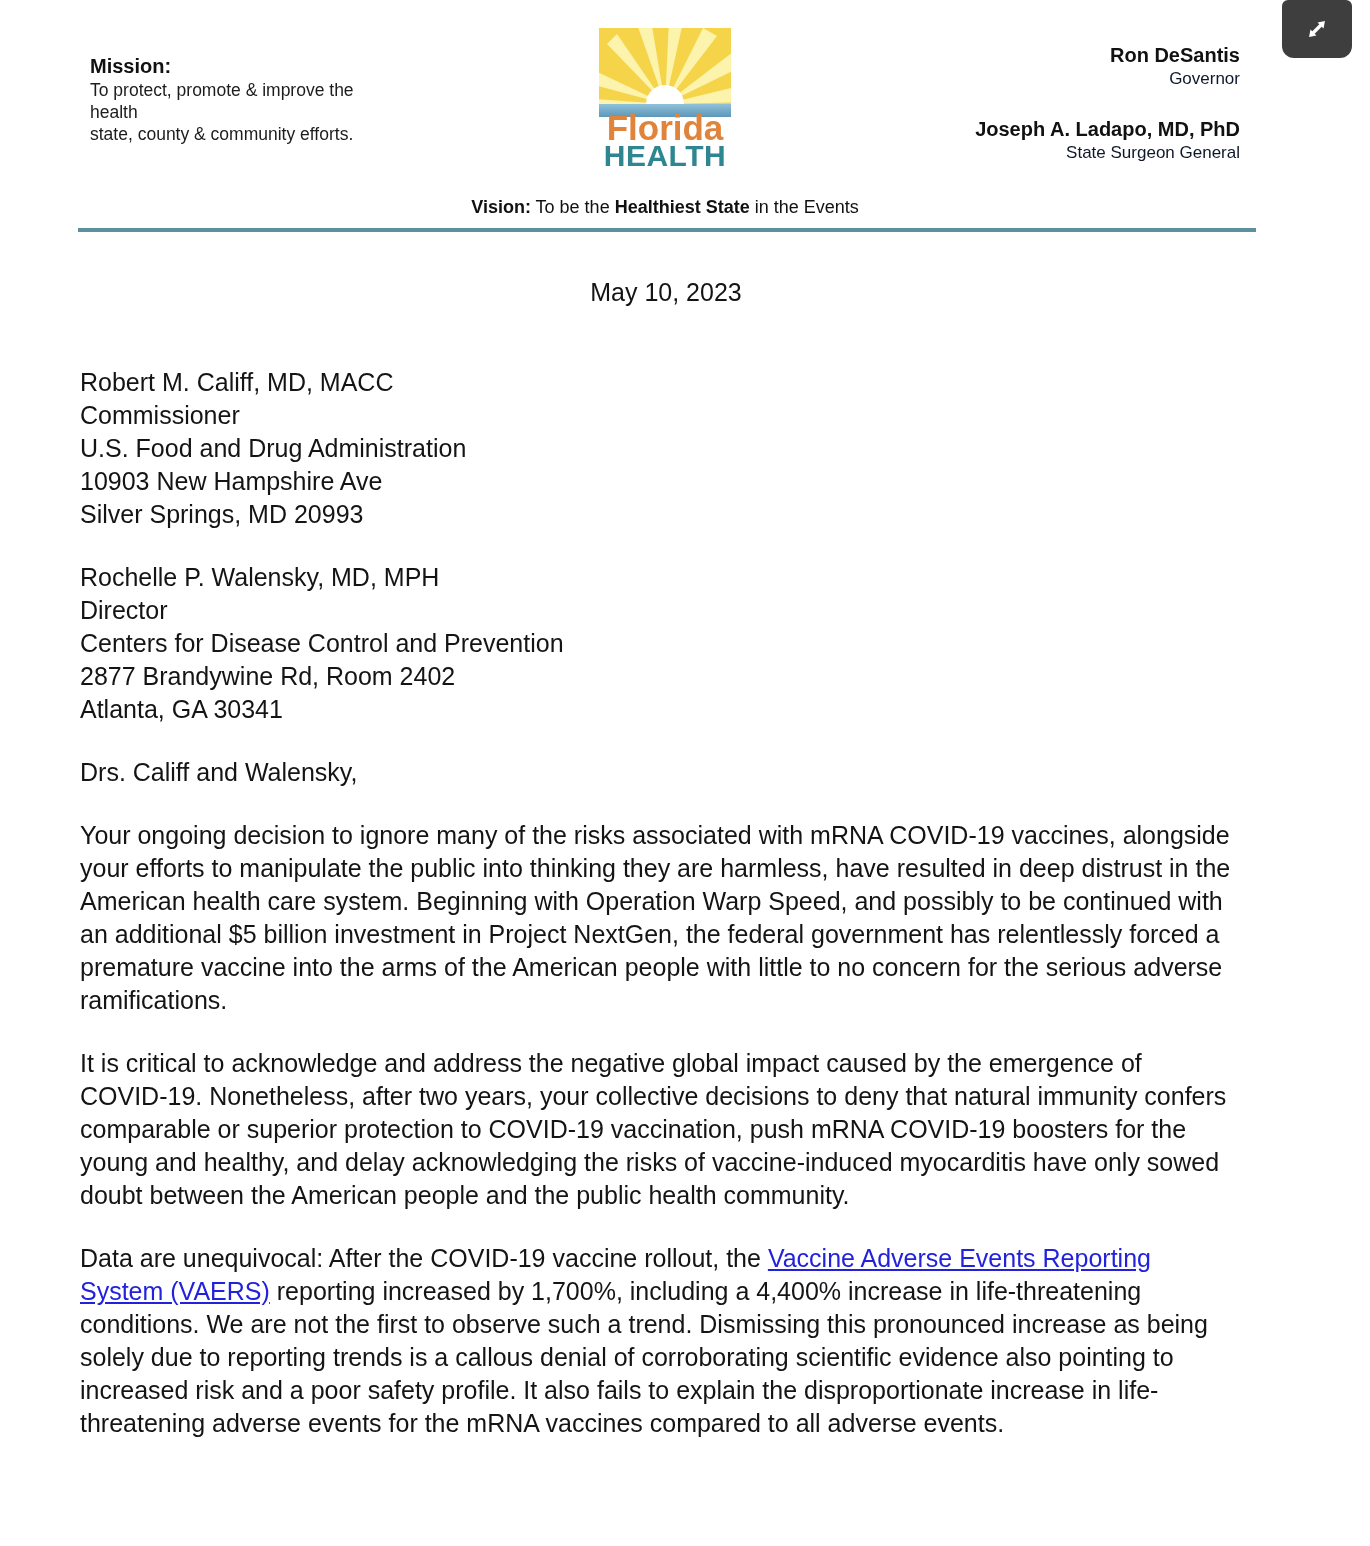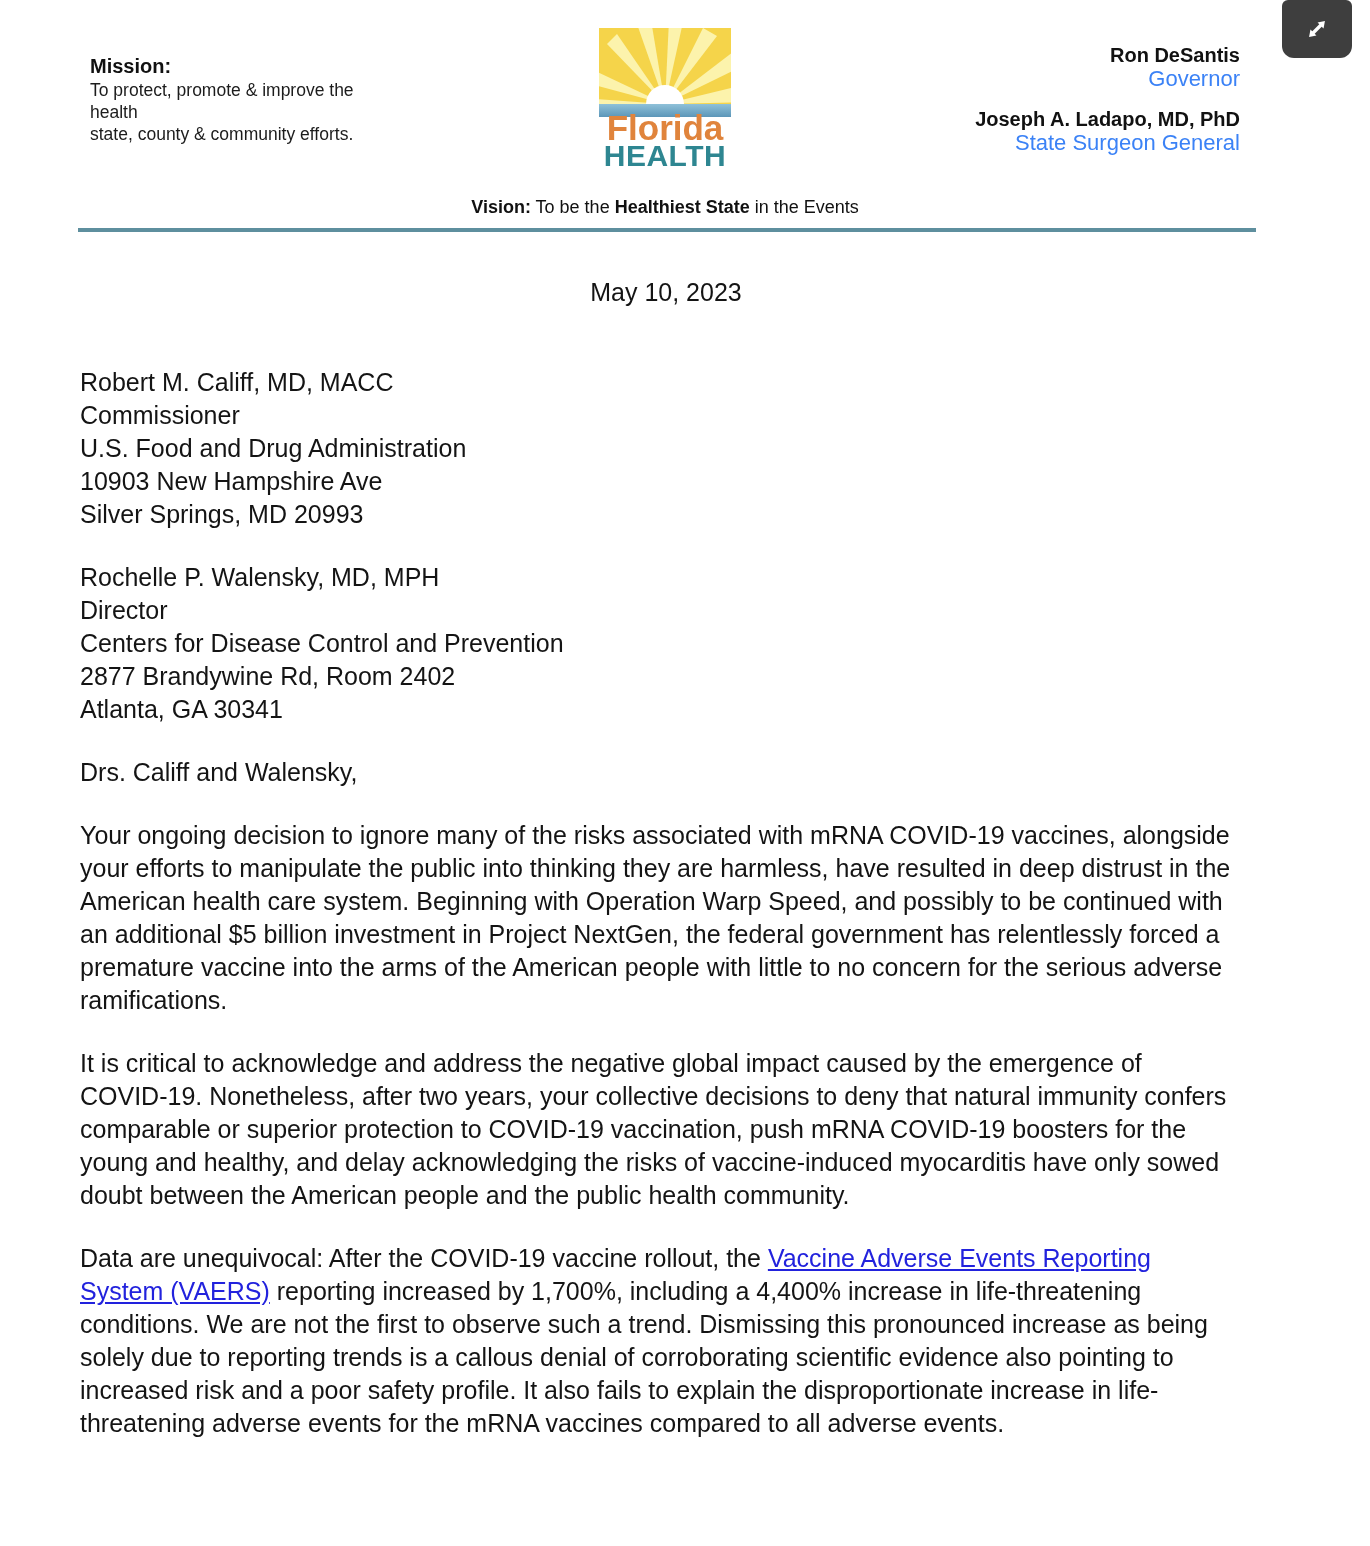--- a/index.html
+++ b/index.html
@@ -19,22 +19,22 @@
     padding:28px 130px 0 90px;
   }
   .mission{width:300px;padding-top:25px;}
   .mission-label{font-weight:bold;font-size:20px;line-height:26px;}
   .mission-line{font-size:17.5px;line-height:22px;color:#1c1c1c;}
   .center-col{flex:1;display:flex;flex-direction:column;align-items:center;}
   .logo{width:132px;height:142px;display:block;}
   .vision{margin-top:26px;font-size:18px;line-height:22px;white-space:nowrap;}
   .officials{width:300px;text-align:right;padding-top:15px;}
   .official-name{font-weight:bold;font-size:20px;line-height:25px;}
-  .official-title{font-size:22px;line-height:22px;color:#3b82f6;}
-  .official + .official{margin-top:17px;}
+  .official-title{font-size:17px;line-height:22px;color:#0f172a;}
+  .official + .official{margin-top:27px;}
   .rule{height:4px;background:#5e8f9e;margin:10px 114px 0 78px;}
   
   .letter{padding:0 118px 0 80px;font-size:25px;line-height:33px;color:#141414;}
   .date-line{text-align:center;margin-top:44px;}
   .addr-block{margin-top:0;}
   .addr-block.first{margin-top:57px;}
   .addr-block.second{margin-top:30px;}
   .salutation{margin-top:30px;}
   .para{margin:30px 16px 0 0;}
   a.vaers-link{color:#2222dd;text-decoration:underline;cursor:pointer;}

